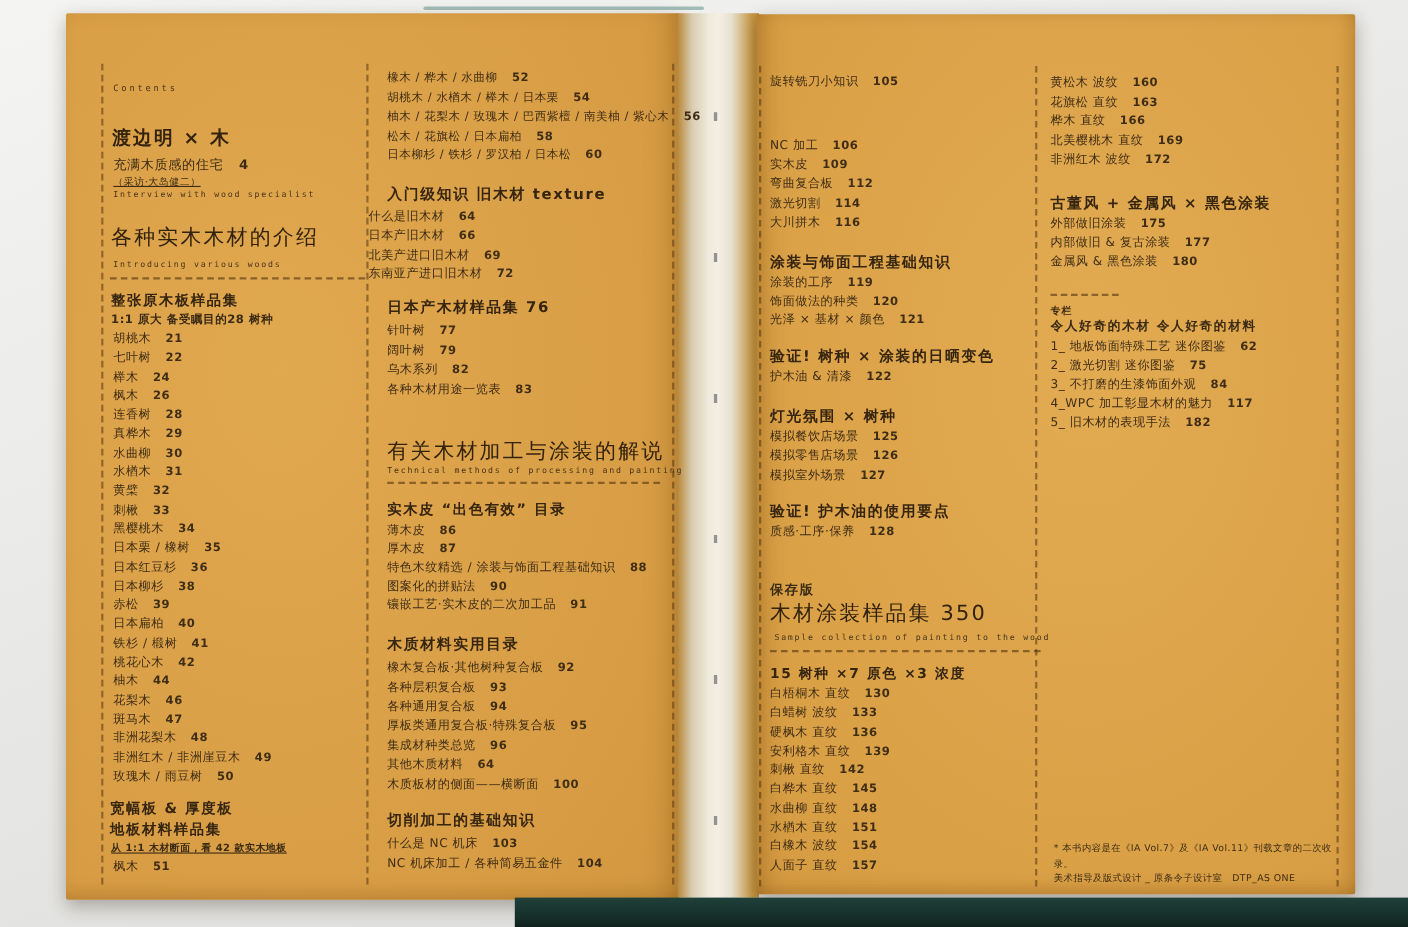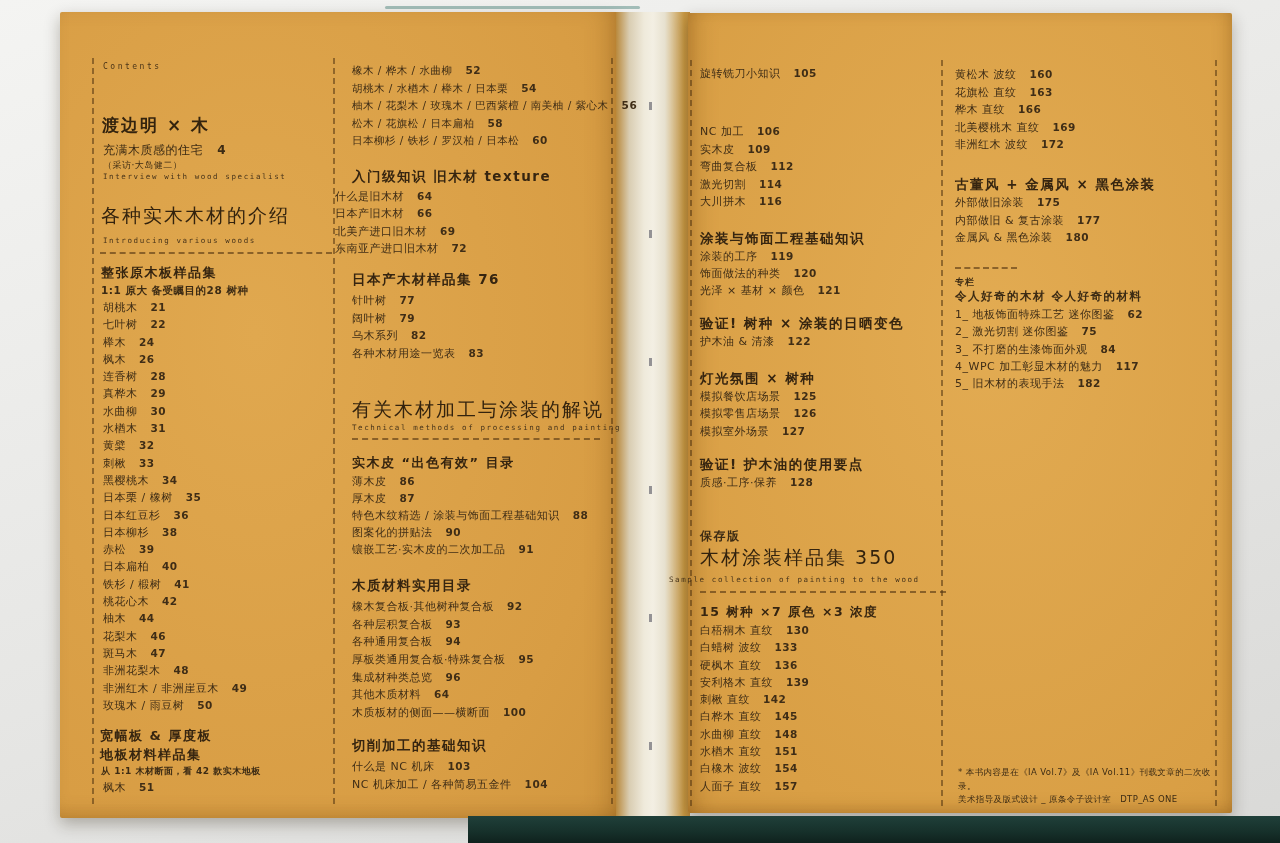--- a/index.html
+++ b/index.html
@@ -14,28 +14,28 @@
   .page-right{left:688px;top:13px;width:544px;height:800px;
     background:radial-gradient(120% 120% at 55% 40%, #e2ab52 0%, #d99f45 55%, #cb913b 100%);
     box-shadow:0 6px 16px rgba(40,30,10,.30), inset 18px 0 24px -14px rgba(110,65,10,.40), inset -12px 0 18px -10px rgba(110,65,10,.30), inset 0 -12px 18px -10px rgba(110,65,10,.28);}
   .gutter{position:absolute;left:616px;top:12px;width:74px;height:804px;
     background:linear-gradient(90deg,#b9893c 0%,#d9cdb2 18%,#efeadb 38%,#f3efe3 50%,#e7e1cf 66%,#c79742 92%,#bd8c3c 100%);}
   .stitches{position:absolute;left:33px;top:90px;width:3px;height:650px;
     background:repeating-linear-gradient(180deg, rgba(70,70,85,.55) 0 8px, transparent 8px 128px);}
   .vrule{position:absolute;width:0;border-left:2px dashed rgba(82,52,16,.55);}
   .hr{position:absolute;border-top:2px dashed rgba(82,52,16,.60);}
   .blk{position:absolute;color:#3c2b14;white-space:nowrap;}
-  .small-caps{font-family:"DejaVu Sans Mono",monospace;font-size:8px;letter-spacing:2.5px;color:#4a3418;}
+  .small-caps{font-family:"DejaVu Sans Mono",monospace;font-size:8px;letter-spacing:2.5px;color:#4a3418;margin-top:14px;}
   .en{font-family:"DejaVu Sans Mono",monospace;font-size:7.5px;letter-spacing:1.6px;color:#46331a;}
   .h-big{font-size:19px;font-weight:400;letter-spacing:2px;color:#33230e;}
   .h-mid{font-size:17px;font-weight:700;letter-spacing:2px;color:#33230e;}
   .h-grp{font-size:13px;font-weight:700;letter-spacing:1.5px;color:#362510;}
   .h-sub{font-size:10.5px;font-weight:700;letter-spacing:.5px;color:#3c2b14;}
   .txt{font-size:11px;letter-spacing:.5px;}
-  .txt9{font-size:9px;letter-spacing:.5px;}
+  .txt9{font-size:9px;letter-spacing:.5px;text-decoration:underline;}
   .list .item{display:flex;align-items:baseline;height:17.3px;font-size:11px;letter-spacing:.5px;color:#3f2d16;}
   .list .lbl{white-space:nowrap;}
   .list .pg{margin-left:13px;font-weight:700;font-size:10.5px;}
   .list.rh175 .item{height:17.5px;}
   .list.rh169 .item{height:16.9px;}
   .list.rh177 .item{height:17.7px;}
   .list.fs105 .item{font-size:10.5px;}
   .two-line{line-height:19px;}
   .footnote{font-size:8.5px;line-height:13.5px;letter-spacing:.4px;color:#3c2b14;white-space:normal;}
 </style>
@@ -395,21 +395,21 @@
   <div class="blk h-grp" style="left:700px;top:456px;font-size:13.5px;">验证! 护木油的使用要点</div>
   <div class="blk list" style="left:700px;top:475px;">
       <div class="item">
       <span class="lbl">质感·工序·保养</span>
       <span class="pg">128</span>
     </div>
     </div>
 
   <div class="blk" style="left:700px;top:528px;font-size:12px;font-weight:700;letter-spacing:1.5px;">保存版</div>
   <div class="blk h-big" style="left:700px;top:545px;">木材涂装样品集 350</div>
-  <div class="blk en" style="left:669px;top:575px;text-align:right;">Sample collection of painting to the wood</div>
+  <div class="blk en" style="left:704px;top:575px;text-align:right;">Sample collection of painting to the wood</div>
   <div class="hr" style="left:700px;top:591px;width:246px;"></div>
 
   <div class="blk h-grp" style="left:700px;top:604px;font-size:12.5px;">15 树种 ×7 原色 ×3 浓度</div>
   <div class="blk list" style="left:700px;top:623px;">
       <div class="item">
       <span class="lbl">白梧桐木 直纹</span>
       <span class="pg">130</span>
     </div>
       <div class="item">
       <span class="lbl">白蜡树 波纹</span>

